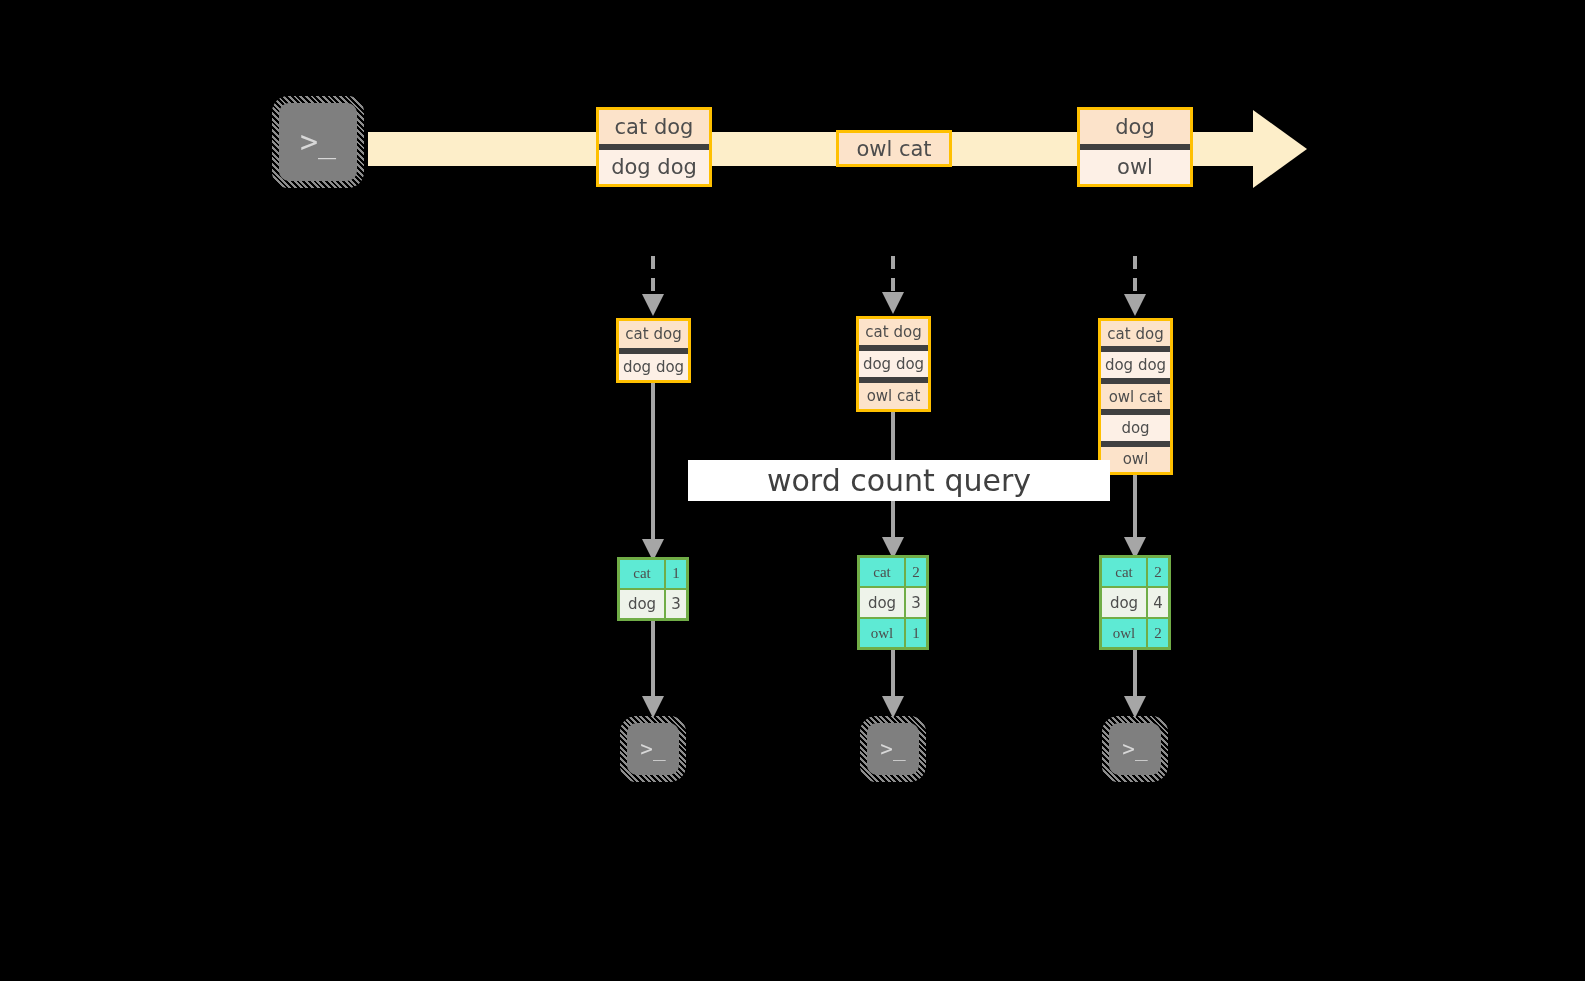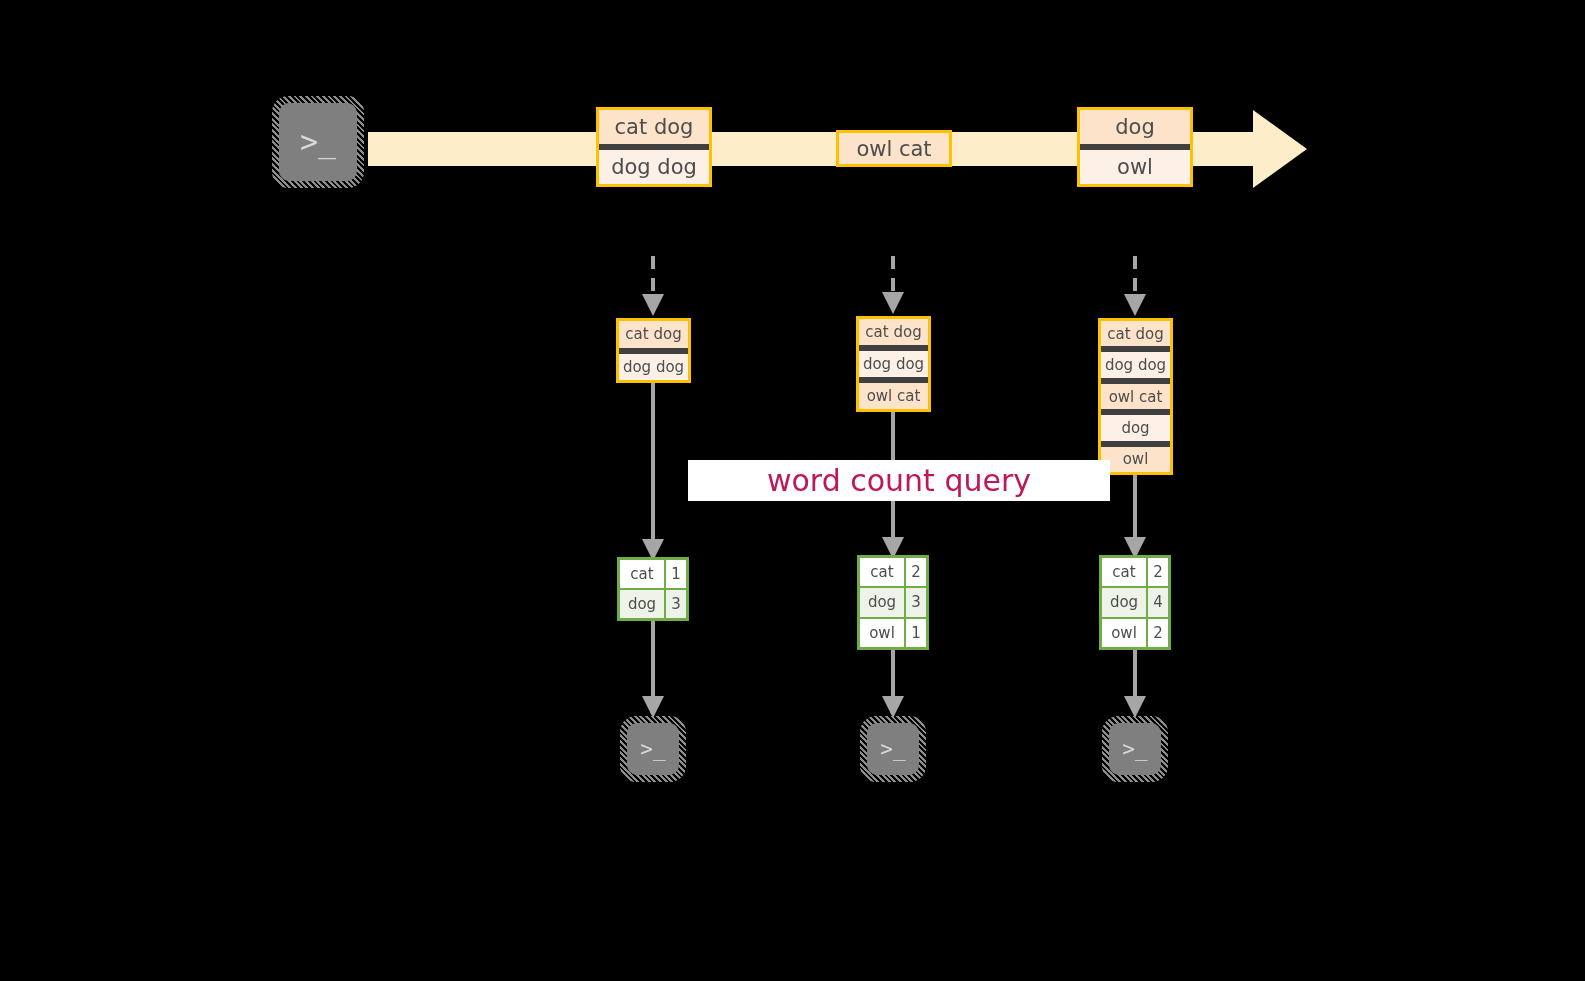--- a/index.html
+++ b/index.html
@@ -116,21 +116,21 @@
   .gbox .gcell {
     box-sizing: border-box;
     display: flex;
     align-items: center;
     justify-content: center;
     color: #4d4d4d;
     white-space: nowrap;
   }
   .gbox .gcell.key { flex: 0 0 44px; }
   .gbox .gcell.val { flex: 1 1 auto; border-left: 2px solid #70ad47; }
-  .grow.dark  .gcell { background: #ffffff; }
+  .grow.dark  .gcell { background: #5eead4; font-family: Liberation Serif, serif; }
   .grow.light .gcell { background: #eef3ea; }
 
   
   .vline {
     position: absolute;
     width: 4px;
     background: #a6a6a6;
     z-index: 2;
   }
   .vline.dashed {
@@ -152,21 +152,21 @@
   
   .banner {
     position: absolute;
     background: #ffffff;
     display: flex;
     align-items: center;
     justify-content: center;
     z-index: 20;
   }
   .banner span {
-    color: #be185d;
+    color: #404040;
     white-space: nowrap;
   }
 </style>
 </head>
 <body>
 
 <div id="stage">
 
   <div class="stream-bar"></div>
   <div class="stream-head"></div>

